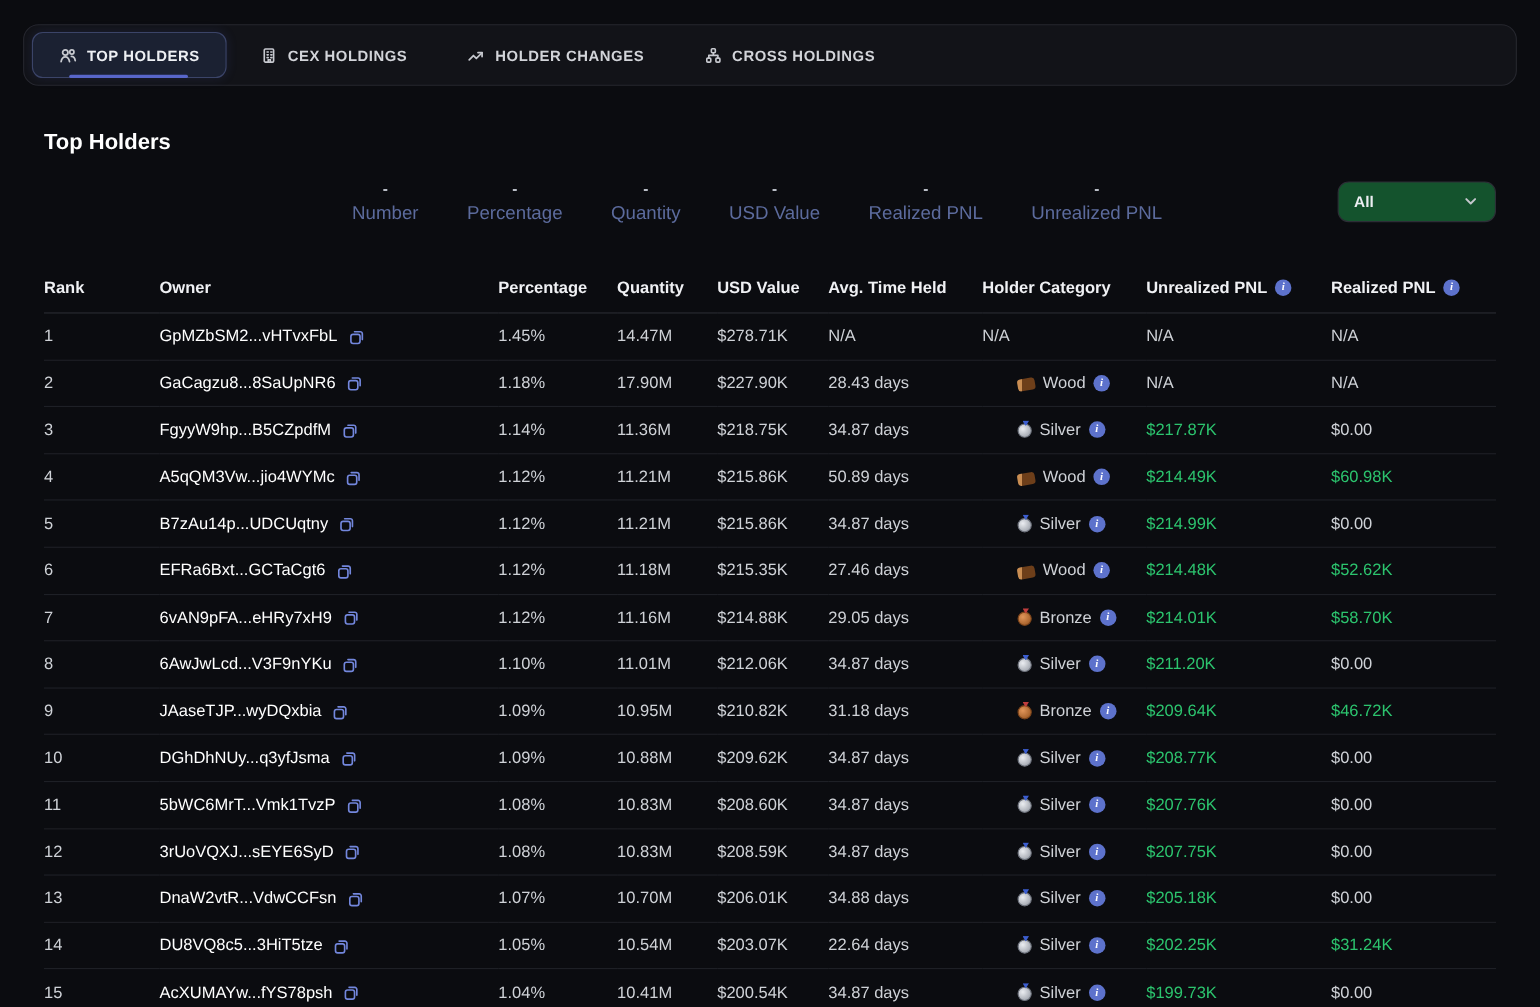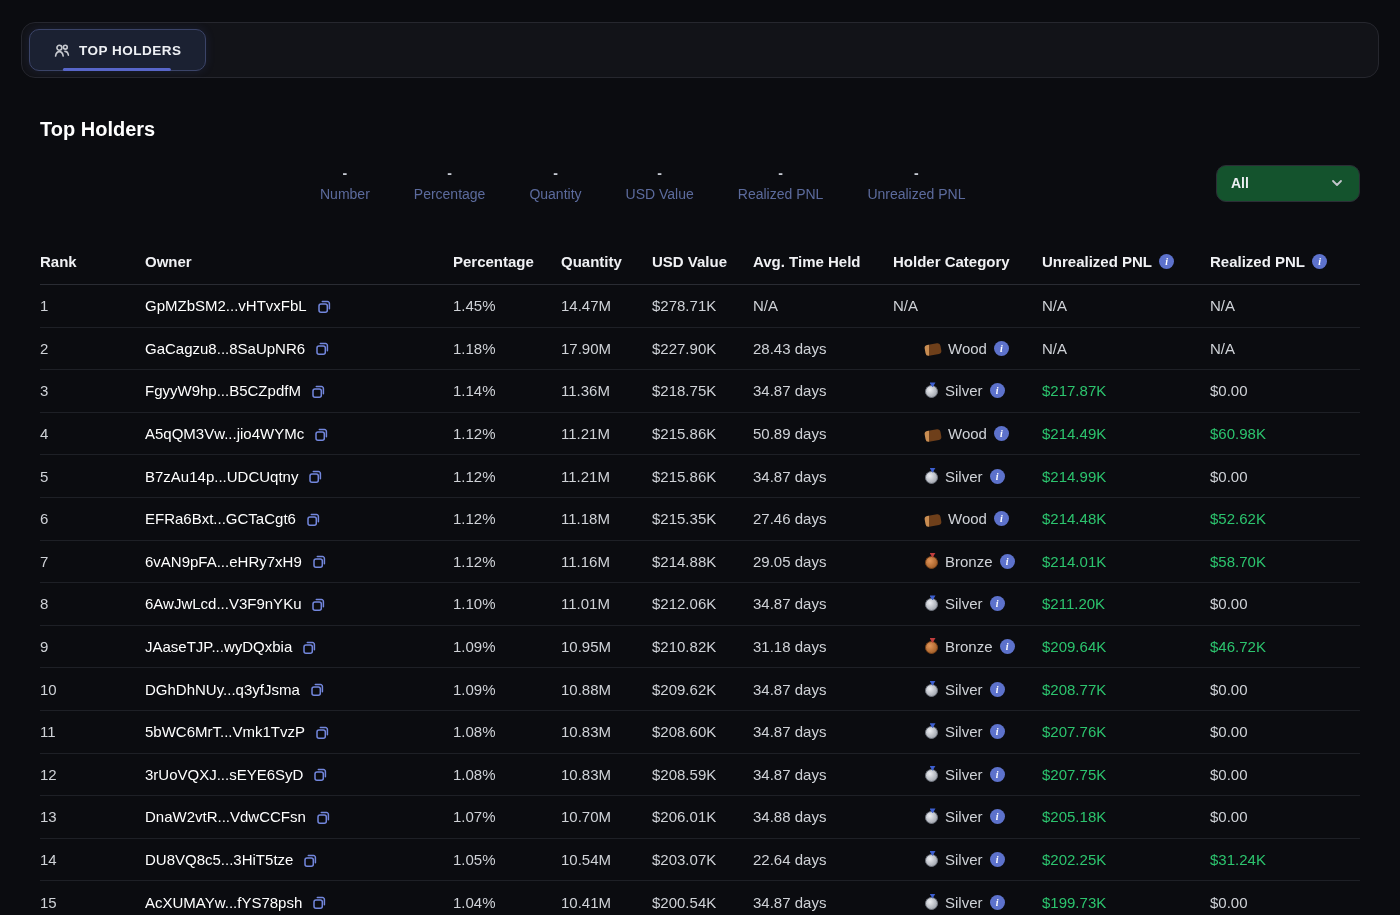--- a/index.html
+++ b/index.html
@@ -29,21 +29,21 @@
   .tab.active::after {
     content:""; position:absolute; left:50%; transform:translateX(-50%);
     bottom:-1px; width:62%; height:3px; border-radius:3px; background:#5866c9;
   }
   
   .page-title { margin:40px 0 0 40px; font-size:20px; font-weight:700; color:#ffffff; }
   .summary-row { display:flex; align-items:center; margin:20px 40px 0; height:44px; }
   .stats { display:flex; gap:44px; margin-left:280px; }
   .stat { display:flex; flex-direction:column; align-items:center; gap:5px; }
   .stat-value { color:#c9cdd6; font-size:14px; font-weight:700; }
-  .stat-label { color:#5c6b9d; font-size:14px; }
+  .stat-label { color:#5c6b9d; font-size:17px; }
   .dropdown {
     margin-left:auto; width:144px; height:37px;
     border:1px solid #2c2e36; border-radius:10px; background:#14532d;
     display:flex; align-items:center; justify-content:space-between;
     padding:0 14px; color:#eceef2; font-size:14px; font-weight:700; cursor:pointer;
   }
   .dropdown .chev { color:#c4c6cc; display:flex; }
   
   table { margin:40px 40px 0; width:1320px; border-collapse:collapse; table-layout:fixed; }
   thead th {
@@ -87,20 +87,49 @@
     <div class="tab active">
     <span class="tab-icon">
         <svg width="17" height="17" viewBox="0 0 16 16" fill="none" stroke="currentColor" stroke-width="1.5" stroke-linecap="round" stroke-linejoin="round">
           <circle cx="6" cy="5.4" r="2.3"></circle>
           <path d="M2.4 13.2c.5-2.7 2-4.1 3.6-4.1s3.1 1.4 3.6 4.1"></path>
           <circle cx="11.6" cy="4.9" r="1.8"></circle>
           <path d="M11.2 8.8c1.6 0 2.9 1.3 3.3 3.6"></path>
         </svg>
       </span>
     <span class="tab-label">TOP HOLDERS</span>
+  </div>
+    <div class="tab">
+    <span class="tab-icon">
+        <svg width="17" height="17" viewBox="0 0 16 16" fill="none" stroke="currentColor" stroke-width="1.4" stroke-linecap="round">
+          <rect x="4" y="2.4" width="8" height="11.2" rx="1"></rect>
+          <path d="M6.4 5h1M9.6 5h1M6.4 7.4h1M9.6 7.4h1M6.4 9.8h1M9.6 9.8h1M7.4 13.6v-2h1.8v2"></path>
+        </svg>
+      </span>
+    <span class="tab-label">CEX HOLDINGS</span>
+  </div>
+    <div class="tab">
+    <span class="tab-icon">
+        <svg width="17" height="17" viewBox="0 0 16 16" fill="none" stroke="currentColor" stroke-width="1.5" stroke-linecap="round" stroke-linejoin="round">
+          <path d="M2.4 11.6L6 8l2.5 2.5L13.4 5.6"></path>
+          <path d="M9.9 5.4h3.5v3.5"></path>
+        </svg>
+      </span>
+    <span class="tab-label">HOLDER CHANGES</span>
+  </div>
+    <div class="tab">
+    <span class="tab-icon">
+        <svg width="17" height="17" viewBox="0 0 16 16" fill="none" stroke="currentColor" stroke-width="1.4" stroke-linejoin="round">
+          <rect x="6.3" y="2.2" width="3.4" height="3.4" rx=".8"></rect>
+          <rect x="2.4" y="10.2" width="3.4" height="3.4" rx=".8"></rect>
+          <rect x="10.2" y="10.2" width="3.4" height="3.4" rx=".8"></rect>
+          <path d="M8 5.6v2.2M4.1 10.2V7.8h7.8v2.4"></path>
+        </svg>
+      </span>
+    <span class="tab-label">CROSS HOLDINGS</span>
   </div>
   </nav>
 
 <h1 class="page-title">Top Holders</h1>
 
 <div class="summary-row">
   <div class="stats">
       <div class="stat">
     <span class="stat-value">-</span>
     <span class="stat-label">Number</span>

